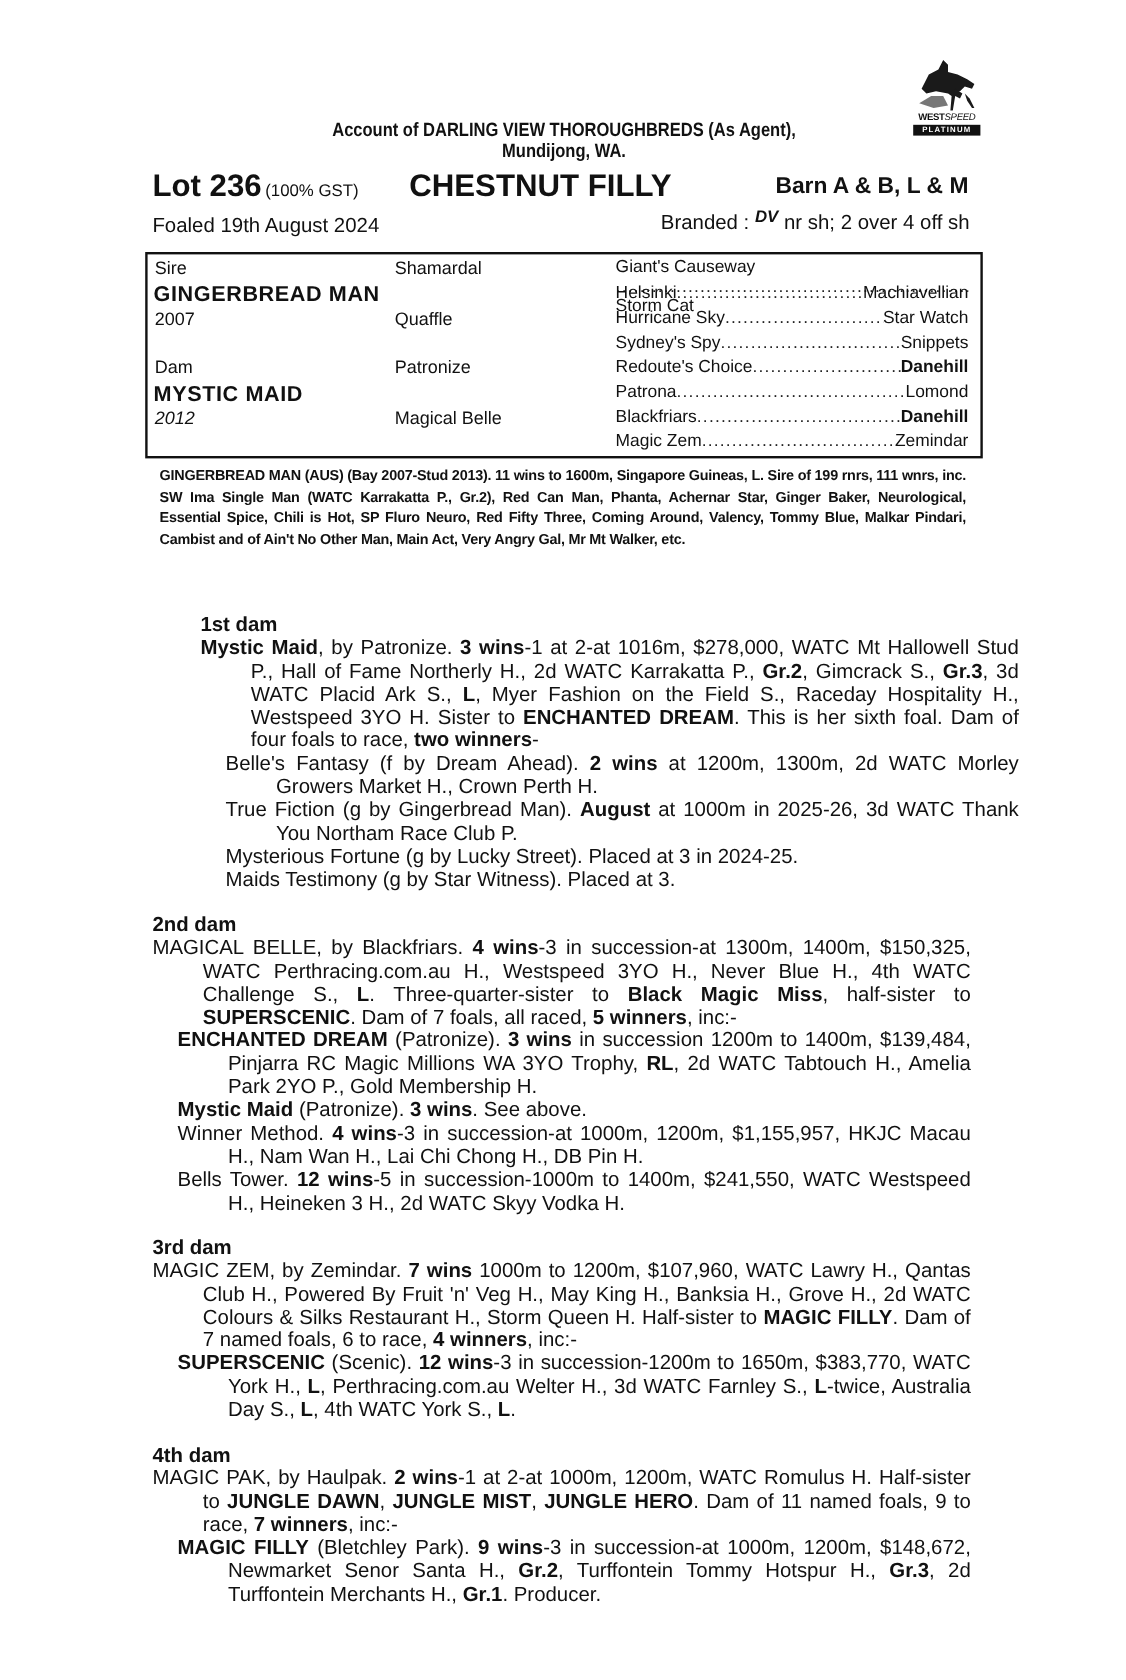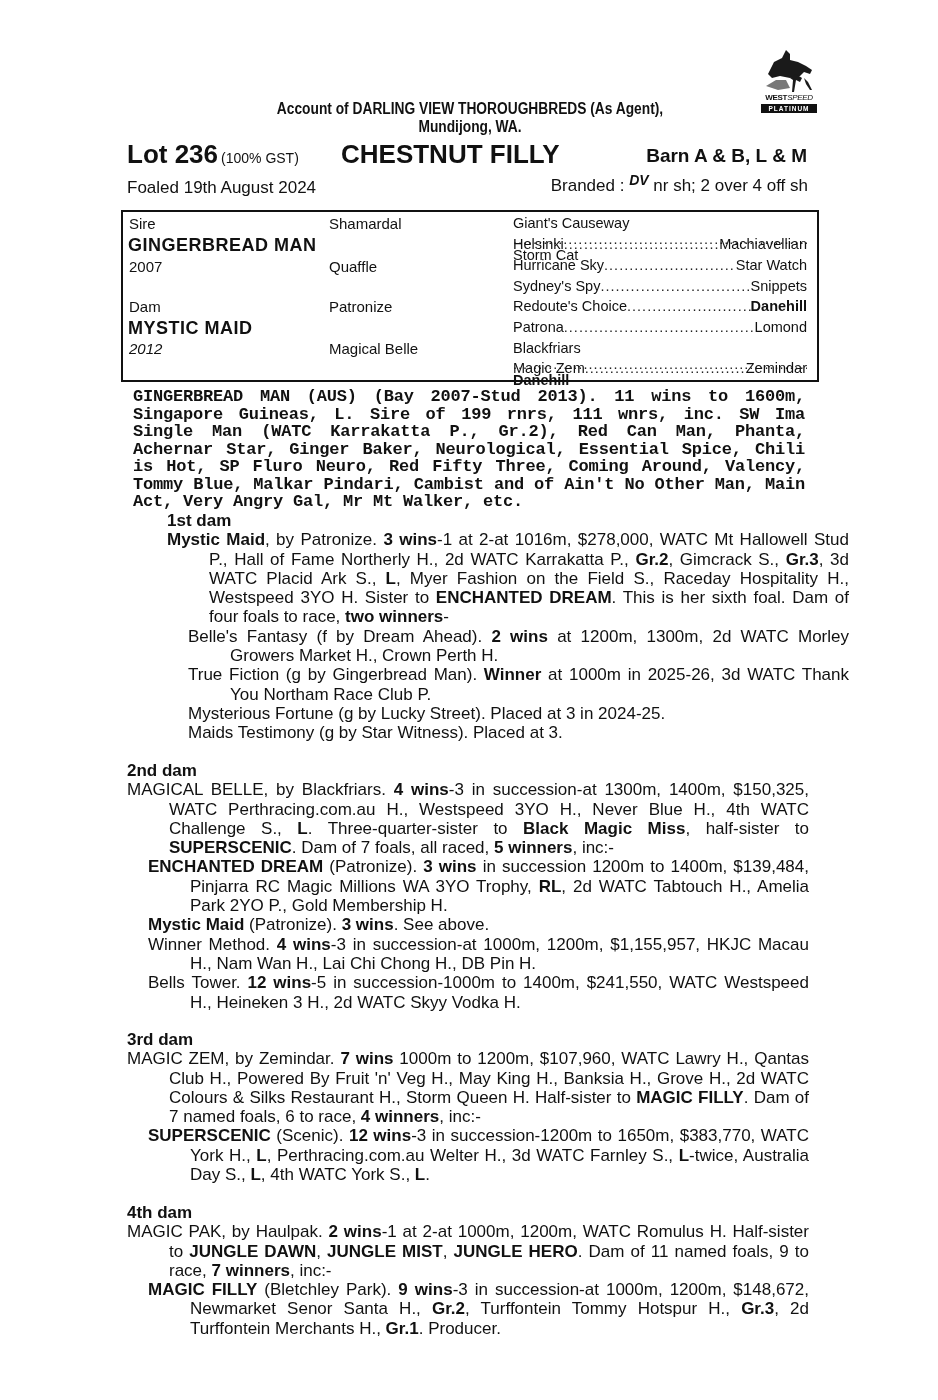--- a/index.html
+++ b/index.html
@@ -24,21 +24,21 @@
   .pedigree { left:121px; top:210px; width:694px; height:168px; border:2px solid #111; }
   .pcell { position:absolute; font-size:15px; white-space:nowrap; }
   .pbig { font-weight:900; font-size:18px; letter-spacing:0.5px; }
   .gp { position:absolute; left:390px; width:294px; font-size:14.5px; display:flex; white-space:nowrap; }
   .gp .l { flex:none; }
   .gp .dots { flex:1; overflow:hidden; letter-spacing:1px; color:#222; }
   .gp .dots::after { content:"........................................................................................................................"; }
   .gp .r { flex:none; }
   .gp .r.b { font-weight:900; }
 
-  .sire-text { left:133px; top:388px; width:672px; font-weight:900; font-size:17px; line-height:17.5px; text-align:justify; letter-spacing:-0.2px;font-family:Liberation Mono, monospace; }
+  .sire-text { left:133px; top:388px; width:672px; font-weight:900; font-size:12px; line-height:17.5px; text-align:justify; letter-spacing:-0.2px; }
 
   .section { position:absolute; left:127px; width:682px; font-size:17px; line-height:19.3px; }
   .section .h { font-weight:bold; font-size:17px; }
   .entry { text-align:justify; padding-left:42px; text-indent:-42px; }
   .entry.sub { margin-left:21px; padding-left:42px; text-indent:-42px; }
   b { font-weight:900; }
 </style>
 </head>
 <body>
 
@@ -108,40 +108,40 @@
       <div class="gp" style="top: 86px;">
         <span class="l">Redoute's Choice</span>
         <span class="dots"></span>
         <span class="r b">Danehill</span>
       </div>
       <div class="gp" style="top: 107px;">
         <span class="l">Patrona</span>
         <span class="dots"></span>
         <span class="r">Lomond</span>
       </div>
-      <div class="gp" style="top: 128px; flex-direction: column;">
+      <div class="gp" style="top: 128px;">
         <span class="l">Blackfriars</span>
         <span class="dots"></span>
         <span class="r b">Danehill</span>
       </div>
       <div class="gp" style="top: 148px;">
         <span class="l">Magic Zem</span>
         <span class="dots"></span>
         <span class="r">Zemindar</span>
       </div>
     </div>
 </div>
 
 <div class="abs sire-text">GINGERBREAD MAN (AUS) (Bay 2007-Stud 2013). 11 wins to 1600m, Singapore Guineas, L. Sire of 199 rnrs, 111 wnrs, inc. SW Ima Single Man (WATC Karrakatta P., Gr.2), Red Can Man, Phanta, Achernar Star, Ginger Baker, Neurological, Essential Spice, Chili is Hot, SP Fluro Neuro, Red Fifty Three, Coming Around, Valency, Tommy Blue, Malkar Pindari, Cambist and of Ain't No Other Man, Main Act, Very Angry Gal, Mr Mt Walker, etc.</div>
 
 <div class="section" style="top:511px;margin-left:40px;">
     <div class="h">1st dam</div>
     <div class="entry"><b>Mystic Maid</b>, by Patronize. <b>3 wins</b>-1 at 2-at 1016m, $278,000, WATC Mt Hallowell Stud P., Hall of Fame Northerly H., 2d WATC Karrakatta P., <b>Gr.2</b>, Gimcrack S., <b>Gr.3</b>, 3d WATC Placid Ark S., <b>L</b>, Myer Fashion on the Field S., Raceday Hospitality H., Westspeed 3YO H. Sister to <b>ENCHANTED DREAM</b>. This is her sixth foal. Dam of four foals to race, <b>two winners</b>-</div>
     <div class="entry sub">Belle's Fantasy (f by Dream Ahead). <b>2 wins</b> at 1200m, 1300m, 2d WATC Morley Growers Market H., Crown Perth H.</div>
-    <div class="entry sub">True Fiction (g by Gingerbread Man). <b>Winner</b> at 1000m in 2025-26, 3d WATC Thank You Northam Race Club P.</div>
+    <div class="entry sub">True Fiction (g by Gingerbread Man). <b>August</b> at 1000m in 2025-26, 3d WATC Thank You Northam Race Club P.</div>
     <div class="entry sub">Mysterious Fortune (g by Lucky Street). Placed at 3 in 2024-25.</div>
     <div class="entry sub">Maids Testimony (g by Star Witness). Placed at 3.</div>
   </div>
 <div class="section" style="top:761px;">
     <div class="h">2nd dam</div>
     <div class="entry">MAGICAL BELLE, by Blackfriars. <b>4 wins</b>-3 in succession-at 1300m, 1400m, $150,325, WATC Perthracing.com.au H., Westspeed 3YO H., Never Blue H., 4th WATC Challenge S., <b>L</b>. Three-quarter-sister to <b>Black Magic Miss</b>, half-sister to <b>SUPERSCENIC</b>. Dam of 7 foals, all raced, <b>5 winners</b>, inc:-</div>
     <div class="entry sub"><b>ENCHANTED DREAM</b> (Patronize). <b>3 wins</b> in succession 1200m to 1400m, $139,484, Pinjarra RC Magic Millions WA 3YO Trophy, <b>RL</b>, 2d WATC Tabtouch H., Amelia Park 2YO P., Gold Membership H.</div>
     <div class="entry sub"><b>Mystic Maid</b> (Patronize). <b>3 wins</b>. See above.</div>
     <div class="entry sub">Winner Method. <b>4 wins</b>-3 in succession-at 1000m, 1200m, $1,155,957, HKJC Macau H., Nam Wan H., Lai Chi Chong H., DB Pin H.</div>
     <div class="entry sub">Bells Tower. <b>12 wins</b>-5 in succession-1000m to 1400m, $241,550, WATC Westspeed H., Heineken 3 H., 2d WATC Skyy Vodka H.</div>

